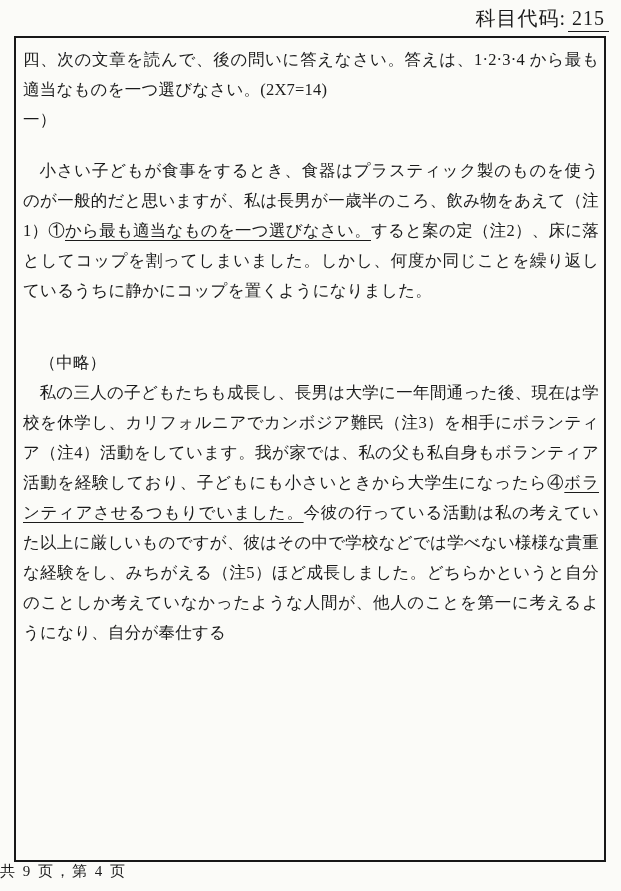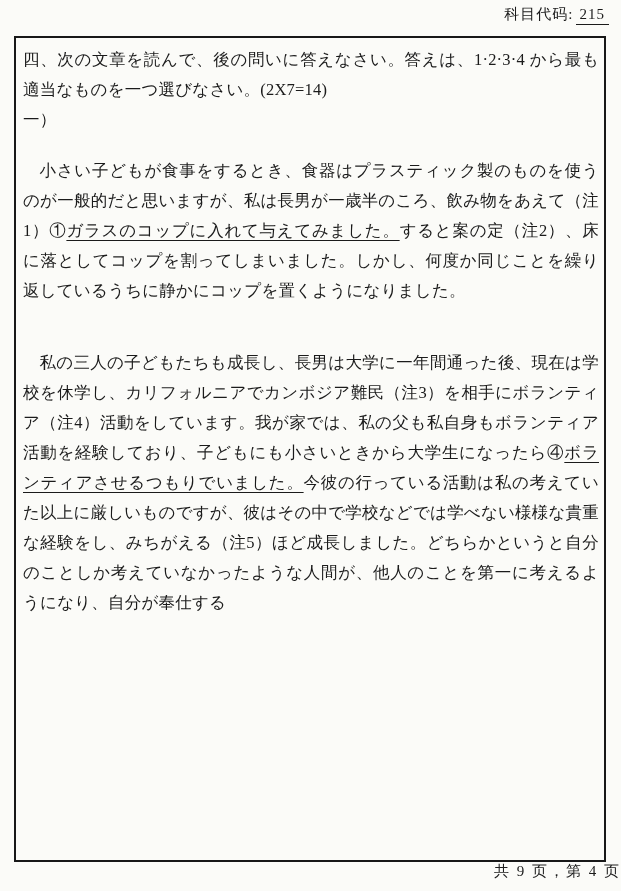--- a/index.html
+++ b/index.html
@@ -7,21 +7,21 @@
     width: 621px; height: 891px;
     background: #fbfbf8;
     font-family: "Liberation Serif", "DejaVu Serif", serif;
     color: #1b1b1b;
     position: relative;
     overflow: hidden;
   }
   .subject-code {
     position: absolute;
     top: 5px; right: 12px;
-    font-size: 15px;
+    font-size: 20px;
     letter-spacing: 1px;
     white-space: nowrap;
     margin-left: 13px;
   }
   .code-value {
     display: inline-block;
     border-bottom: 1.5px solid #1b1b1b;
     padding: 0 4px 1px 4px;
     margin-left: 2px;
   }
@@ -46,33 +46,34 @@
   .spacer { height: 21px; }
   .ul {
     text-decoration: underline;
     text-underline-offset: 4px;
     text-decoration-thickness: 1px;
   }
   .footer {
     position: absolute;
     top: 862px; left: 0;
     width: 100%;
-    text-align: right;
+    text-align: left;
     font-size: 15px;
     letter-spacing: 2px;
   }
 </style>
 </head>
 <body>
 
 <div class="subject-code"><span>科目代码:</span><span class="code-value">215</span></div>
 
 <div class="exam-box">
   <p>四、次の文章を読んで、後の問いに答えなさい。答えは、1·2·3·4 から最も適当なものを一つ選びなさい。(2X7=14)</p>
   <p>一）</p>
   <div class="spacer"></div>
-  <p class="indent"><span>小さい子どもが食事をするとき、食器はプラスティック製のものを使うのが一般的だと思いますが、私は長男が一歳半のころ、飲み物をあえて（注1）①</span><span class="ul">ガラスのコップに入れて与えてみました。</span><span>すると案の定（注2）、床に落としてコップを割ってしまいました。しかし、何度か同じことを繰り返しているうちに静かにコップを置くようになりました。</span></p>
+  <p class="indent"><span>小さい子どもが食事をするとき、食器はプラスティック製のものを使うのが一般的だと思いますが、私は長男が一歳半のころ、飲み物をあえて（注1）①</span><span class="ul">から最も適当なものを一つ選びなさい。</span><span>すると案の定（注2）、床に落としてコップを割ってしまいました。しかし、何度か同じことを繰り返しているうちに静かにコップを置くようになりました。</span></p>
   <div class="spacer"></div>
   <div class="spacer"></div>
+  <p class="indent">（中略）</p>
   <p class="indent"><span>私の三人の子どもたちも成長し、長男は大学に一年間通った後、現在は学校を休学し、カリフォルニアでカンボジア難民（注3）を相手にボランティア（注4）活動をしています。我が家では、私の父も私自身もボランティア活動を経験しており、子どもにも小さいときから大学生になったら④</span><span class="ul">ボランティアさせるつもりでいました。</span><span>今彼の行っている活動は私の考えていた以上に厳しいものですが、彼はその中で学校などでは学べない様様な貴重な経験をし、みちがえる（注5）ほど成長しました。どちらかというと自分のことしか考えていなかったような人間が、他人のことを第一に考えるようになり、自分が奉仕する</span></p>
 </div>
 
 <div class="footer"><span>共 9 页，第 4 页</span></div>
 
 </body></html>

